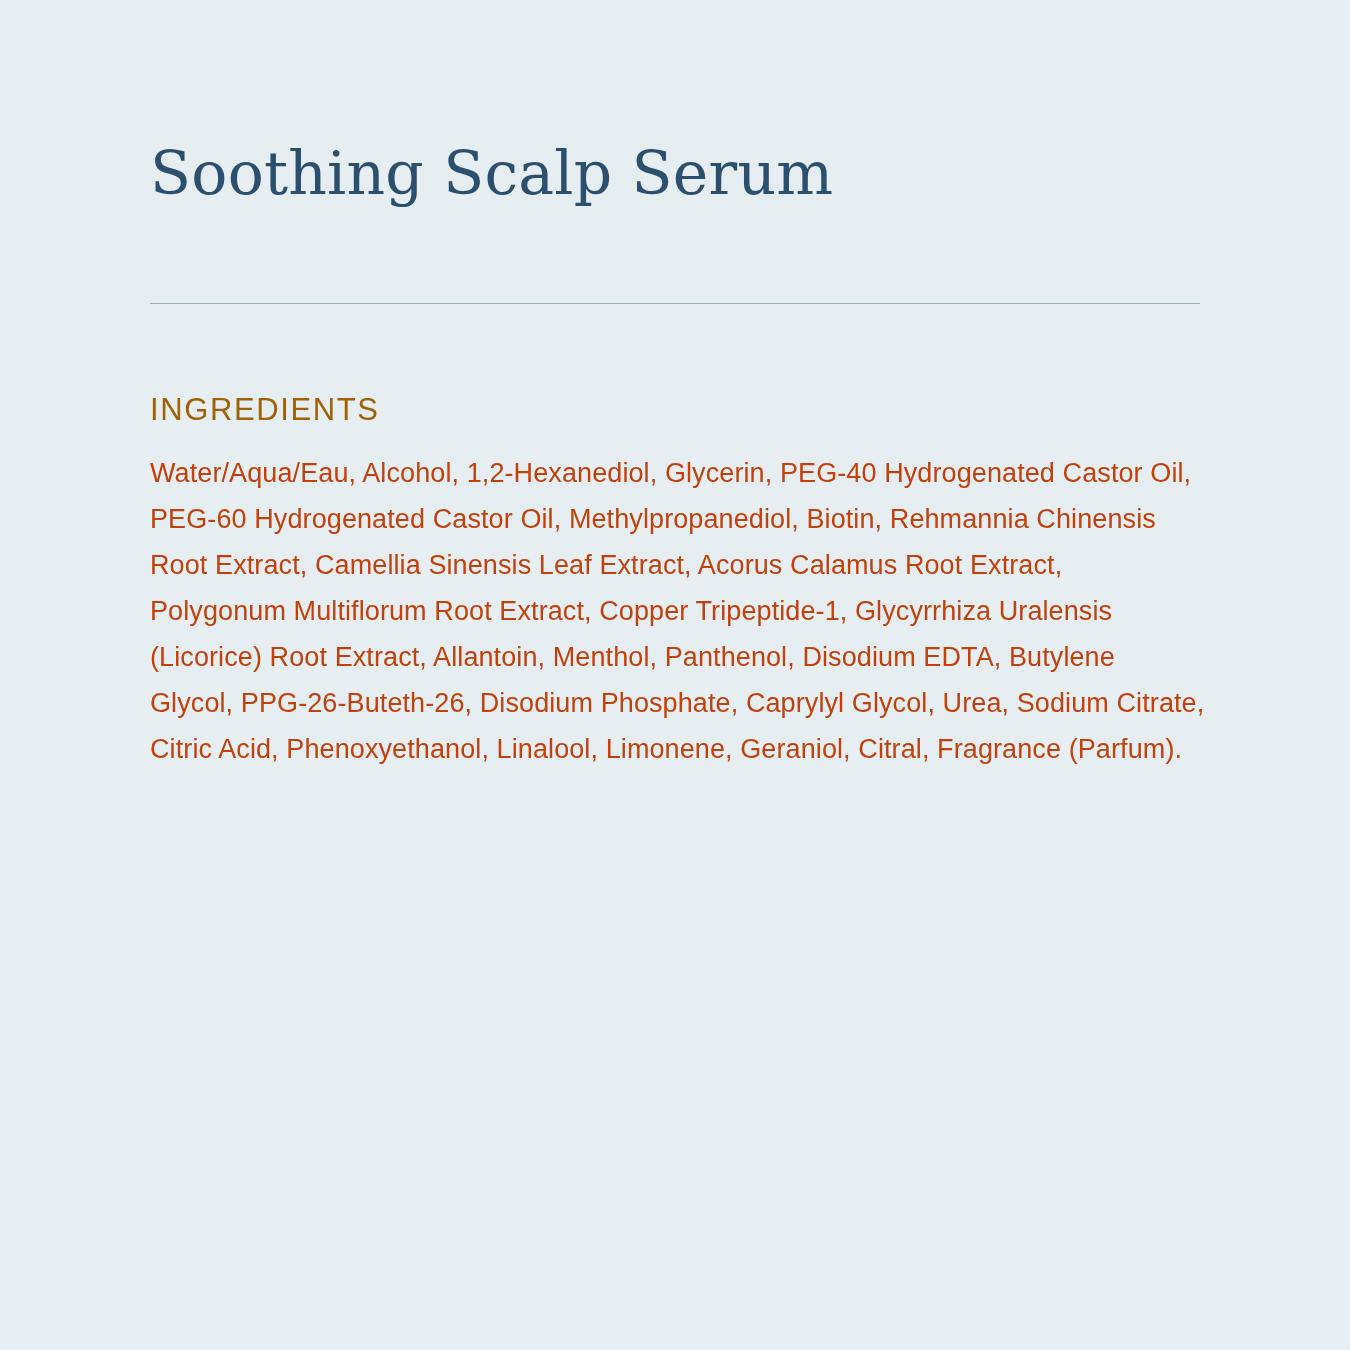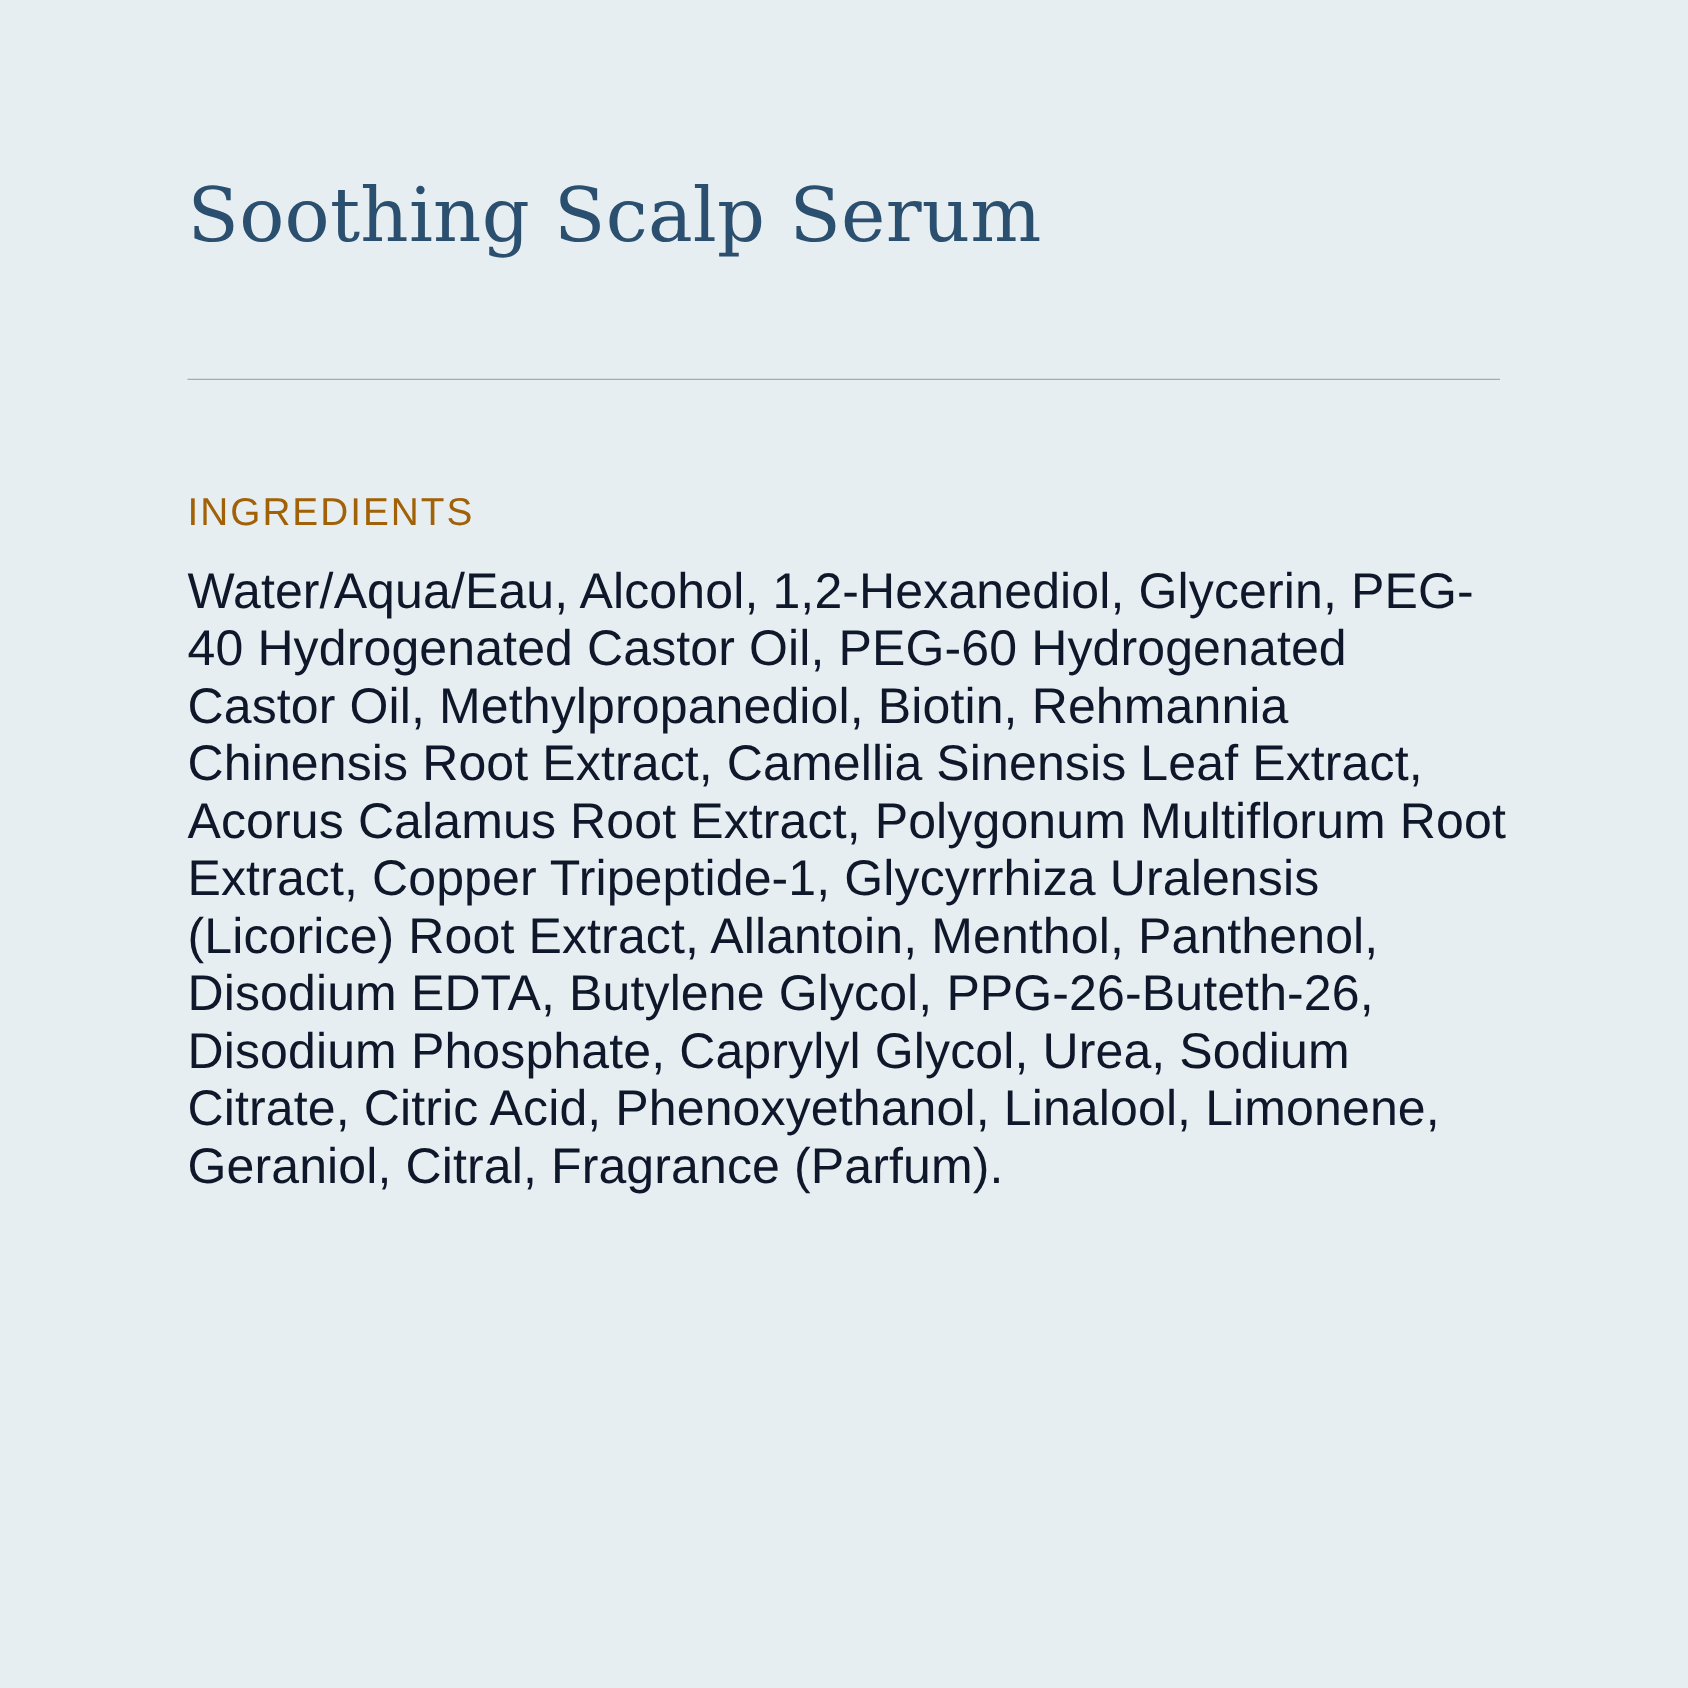--- a/index.html
+++ b/index.html
@@ -53,23 +53,23 @@
     font-size: 31px;
     letter-spacing: 1.6px;
     color: #a16207;
     font-weight: 400;
   }
 
   .ingredients-body {
     margin-top: 22px;
     width: 1055px;
     font-family: "Liberation Sans", sans-serif;
-    font-size: 40px;
+    font-size: 27px;
     line-height: 46px;
-    color: #0f172a;
+    color: #c2410c;
     font-weight: 400;
     letter-spacing: 0.1px;
     text-align: left;
   }
 </style>
 </head>
 <body>
 
 <div class="page">
   <div class="content">

